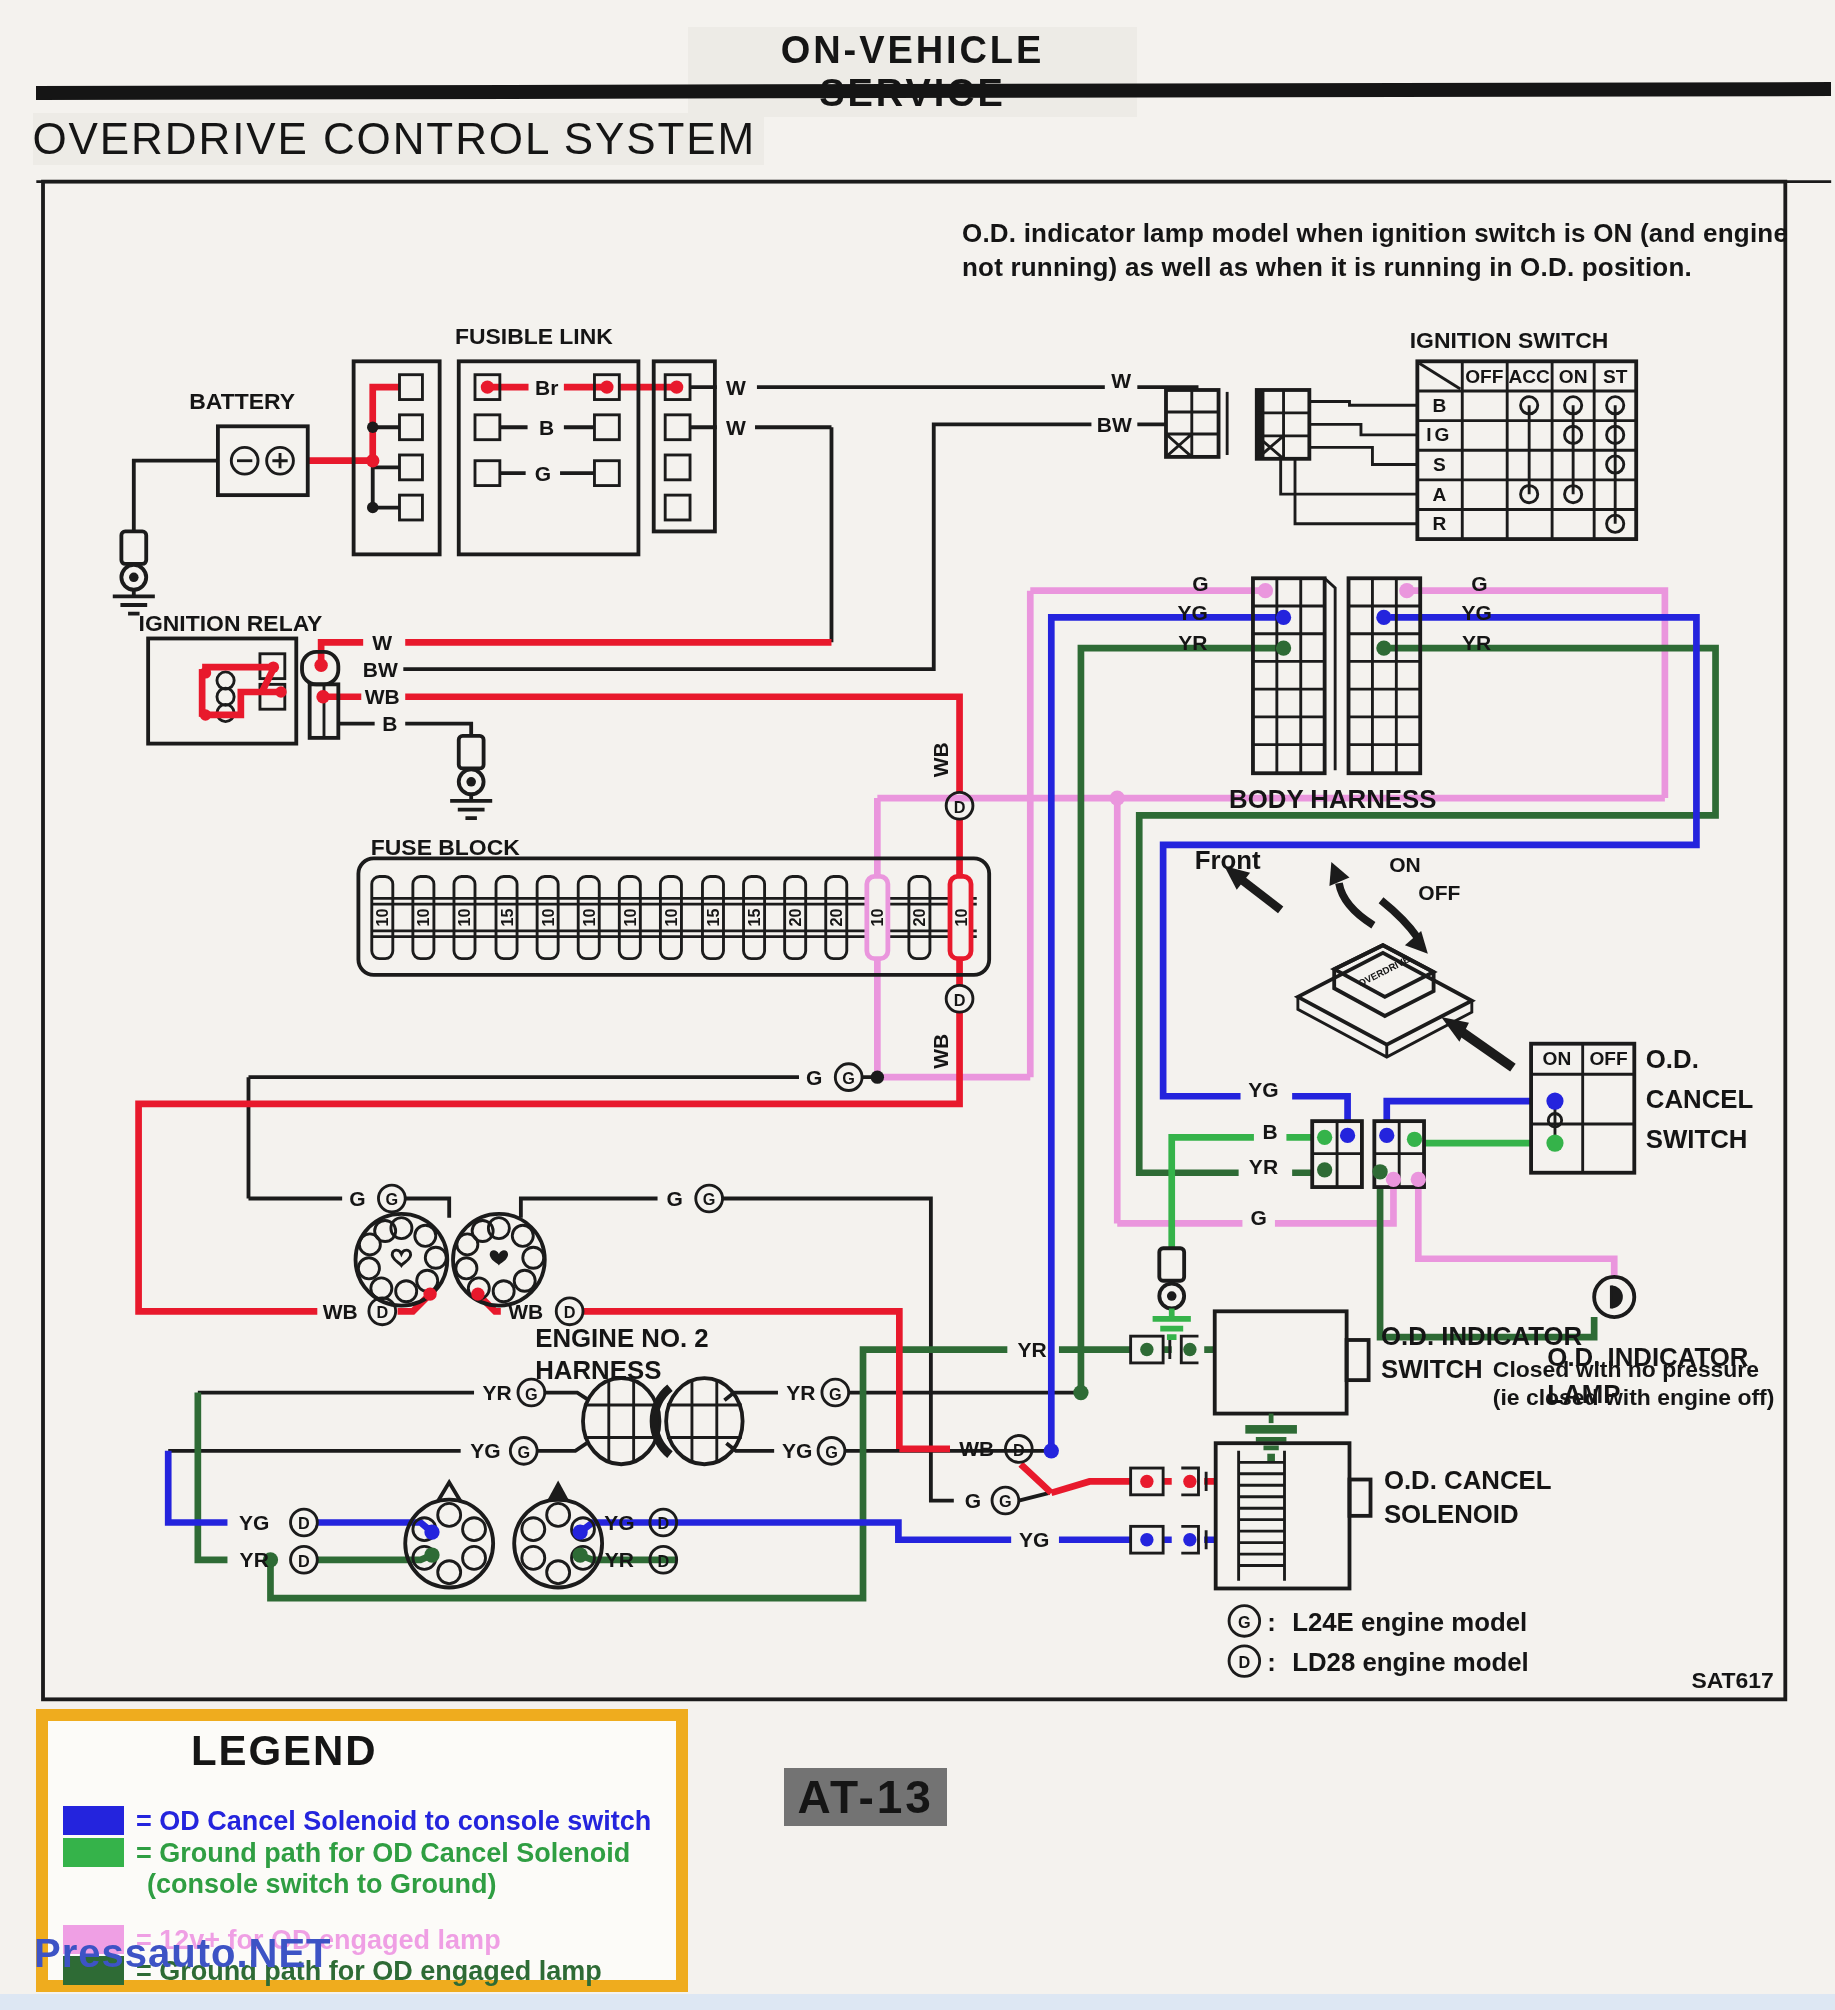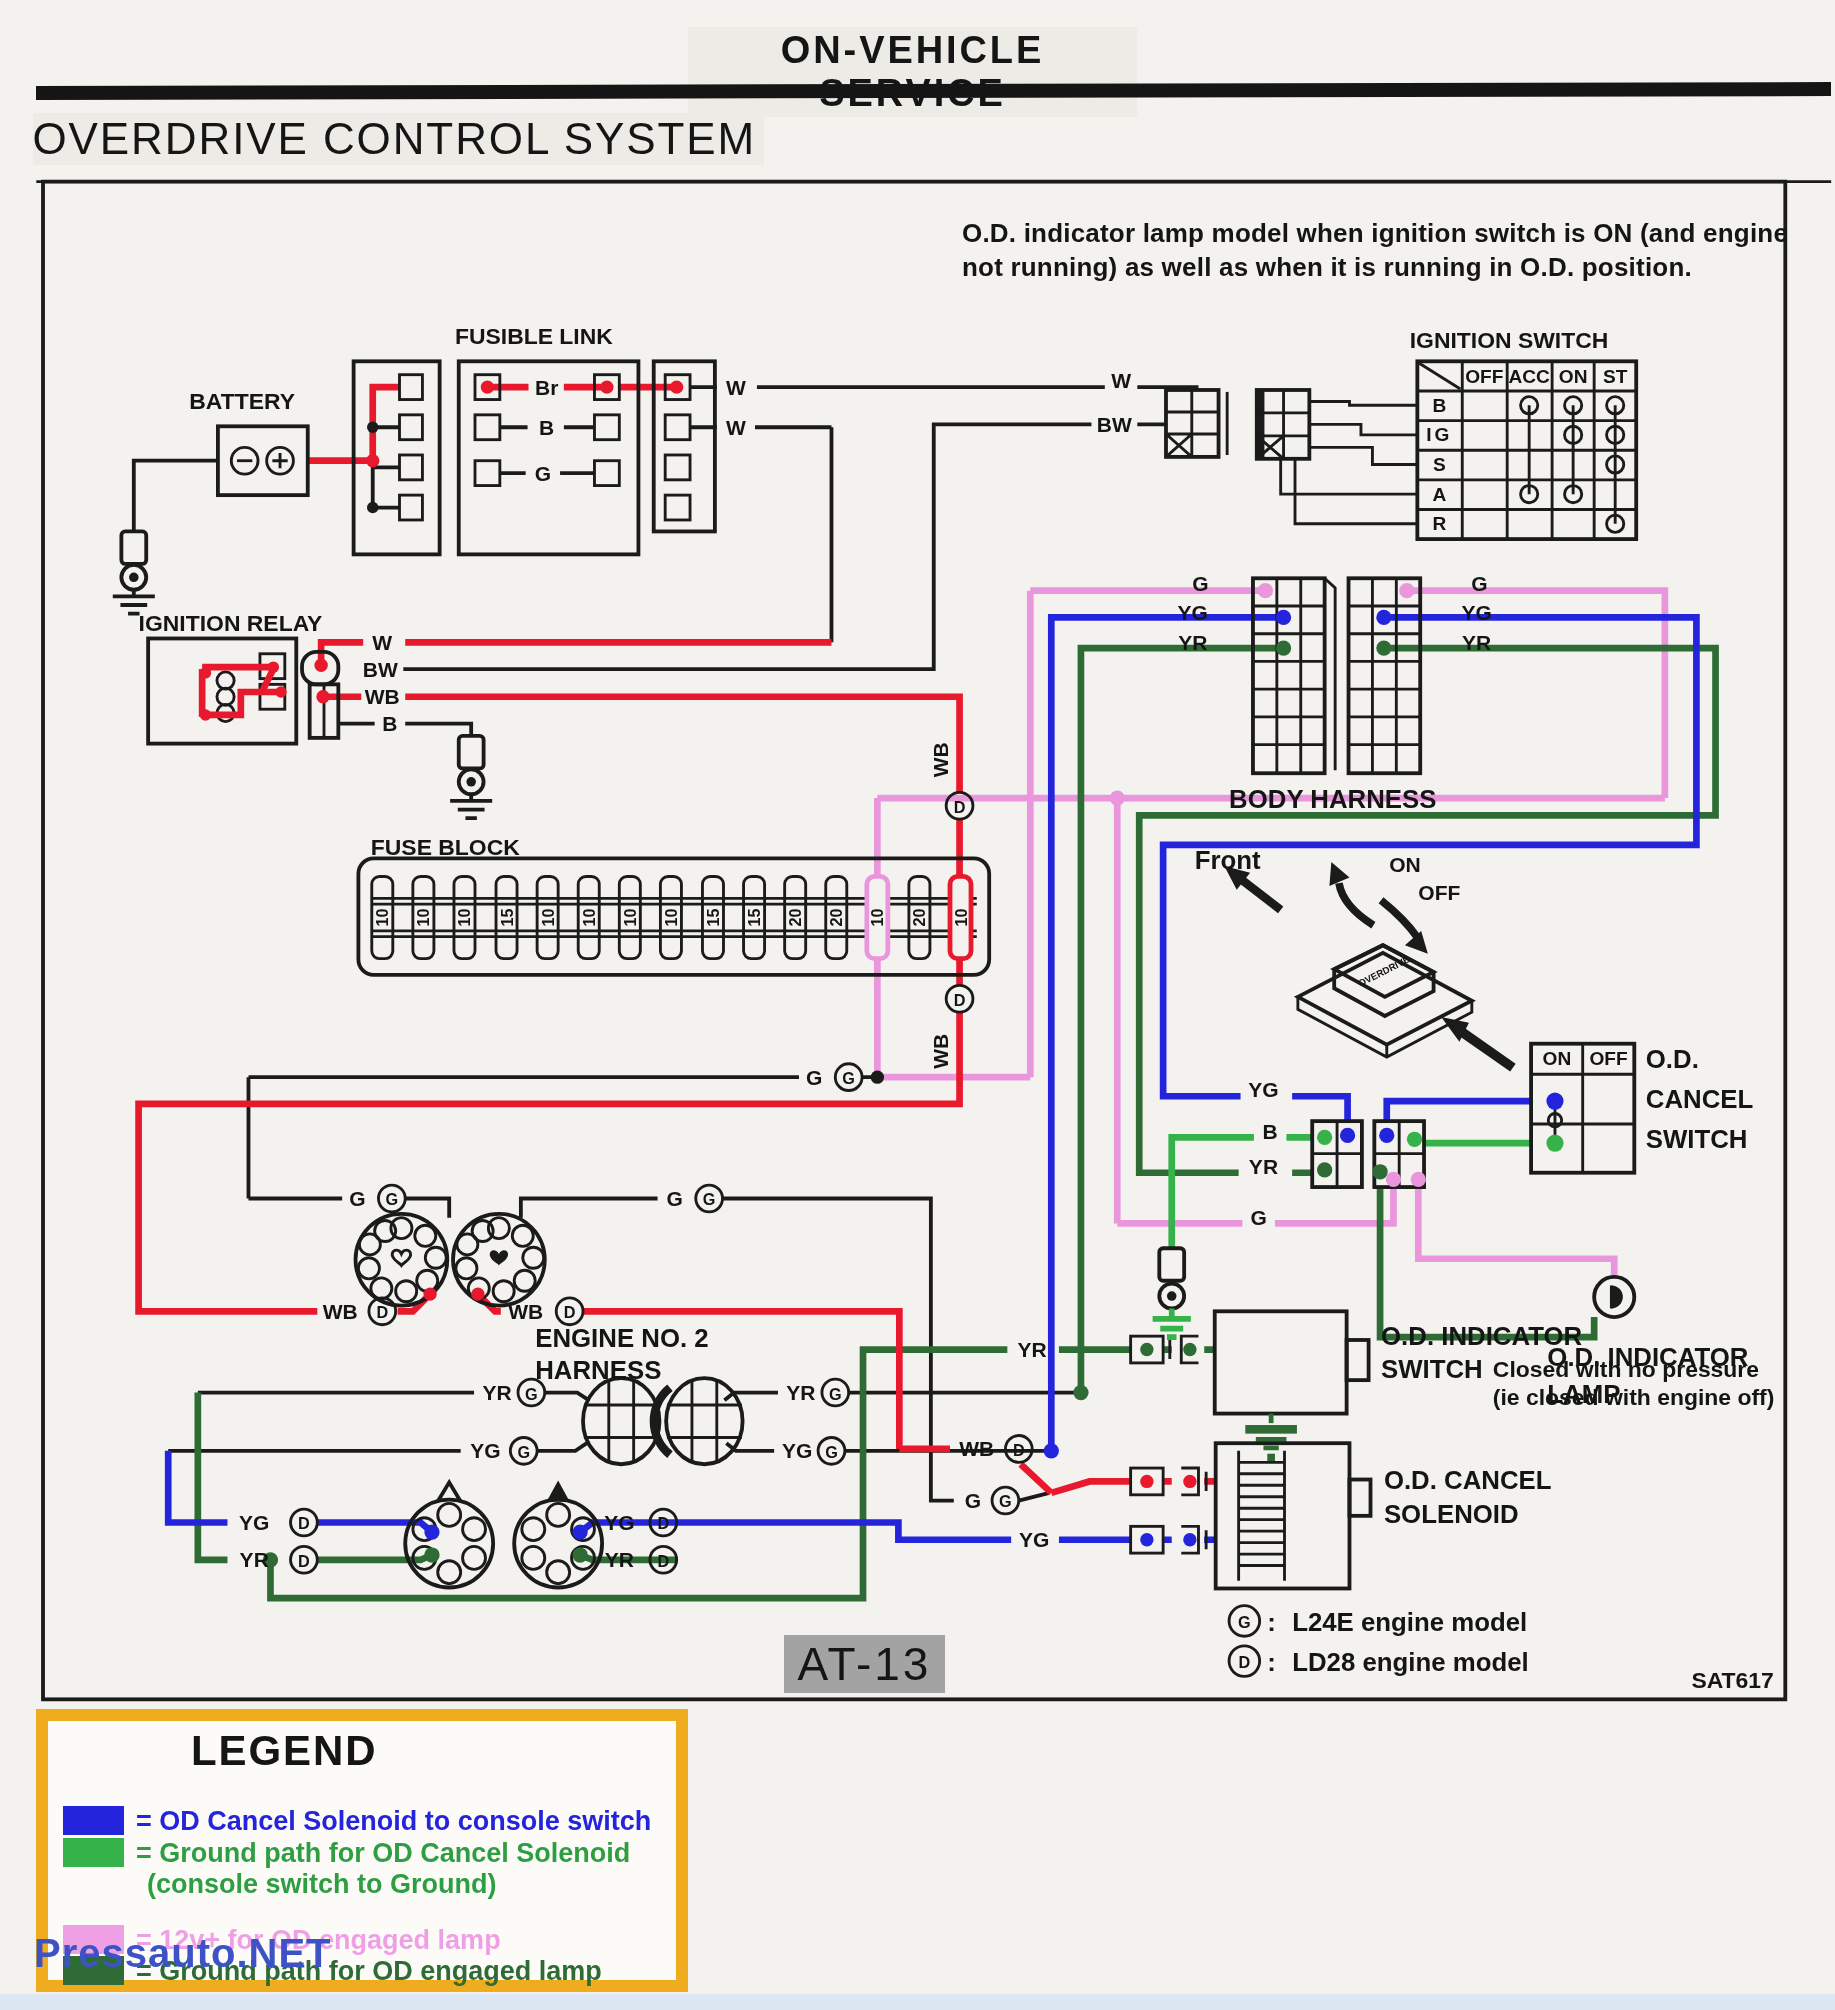--- a/index.html
+++ b/index.html
@@ -4,21 +4,21 @@
 <style>
   html,body{margin:0;padding:0;background:#e8e6e2;}
   #page{position:relative;width:1835px;height:2010px;background:#f4f2ee;overflow:hidden;
         font-family:"Liberation Sans",sans-serif;color:#151515;}
   .abs{position:absolute;}
   #main-title{left:688px;top:27px;width:449px;text-align:center;font-size:38px;font-weight:bold;
       letter-spacing:2.9px;background:#edebe6;padding:1.9px 0;}
   #top-bar{left:36px;top:84px;width:1795px;height:14.3px;background:#151515;transform:rotate(-0.12deg);}
   #section-title{left:32.5px;top:113px;font-size:44px;font-weight:normal;letter-spacing:1.9px;background:#edebe6;padding:1px 7.6px 1px 0;}
   .note-line{left:962px;font-size:26px;font-weight:bold;letter-spacing:0.2px;}
-  #page-code{left:784px;top:1635px;font-size:46px;font-weight:normal;letter-spacing:2.9px;background:#a3a3a3;padding:1.9px 13.4px;}
+  #page-code{left:784px;top:1768px;font-size:46px;font-weight:bold;letter-spacing:2.9px;background:#737373;padding:1.9px 13.4px;}
   #watermark{left:34px;top:1931px;font-size:40px;font-weight:bold;color:#3d53c5;letter-spacing:1px;z-index:30;}
   #legend-box{left:36px;top:1709px;width:652px;height:283px;border:12.4px solid #efac1e;background:#fcfbf8;
       box-sizing:border-box;z-index:20;}
   #legend-title{left:143px;top:5.7px;font-size:42px;font-weight:bold;letter-spacing:1.9px;}
   .lg-row{height:31px;}
   .lg-sw{position:absolute;left:15.3px;width:61px;height:29px;}
   .lg-tx{position:absolute;left:88px;top:0;font-size:27px;font-weight:bold;white-space:nowrap;}
   .lg-tx2{position:absolute;left:99px;font-size:27px;font-weight:bold;white-space:nowrap;text-align:center;}
   #bottom-strip{left:0;top:1994px;width:1835px;height:16.3px;background:#dde7f3;}
   svg{position:absolute;left:0;top:0;}

